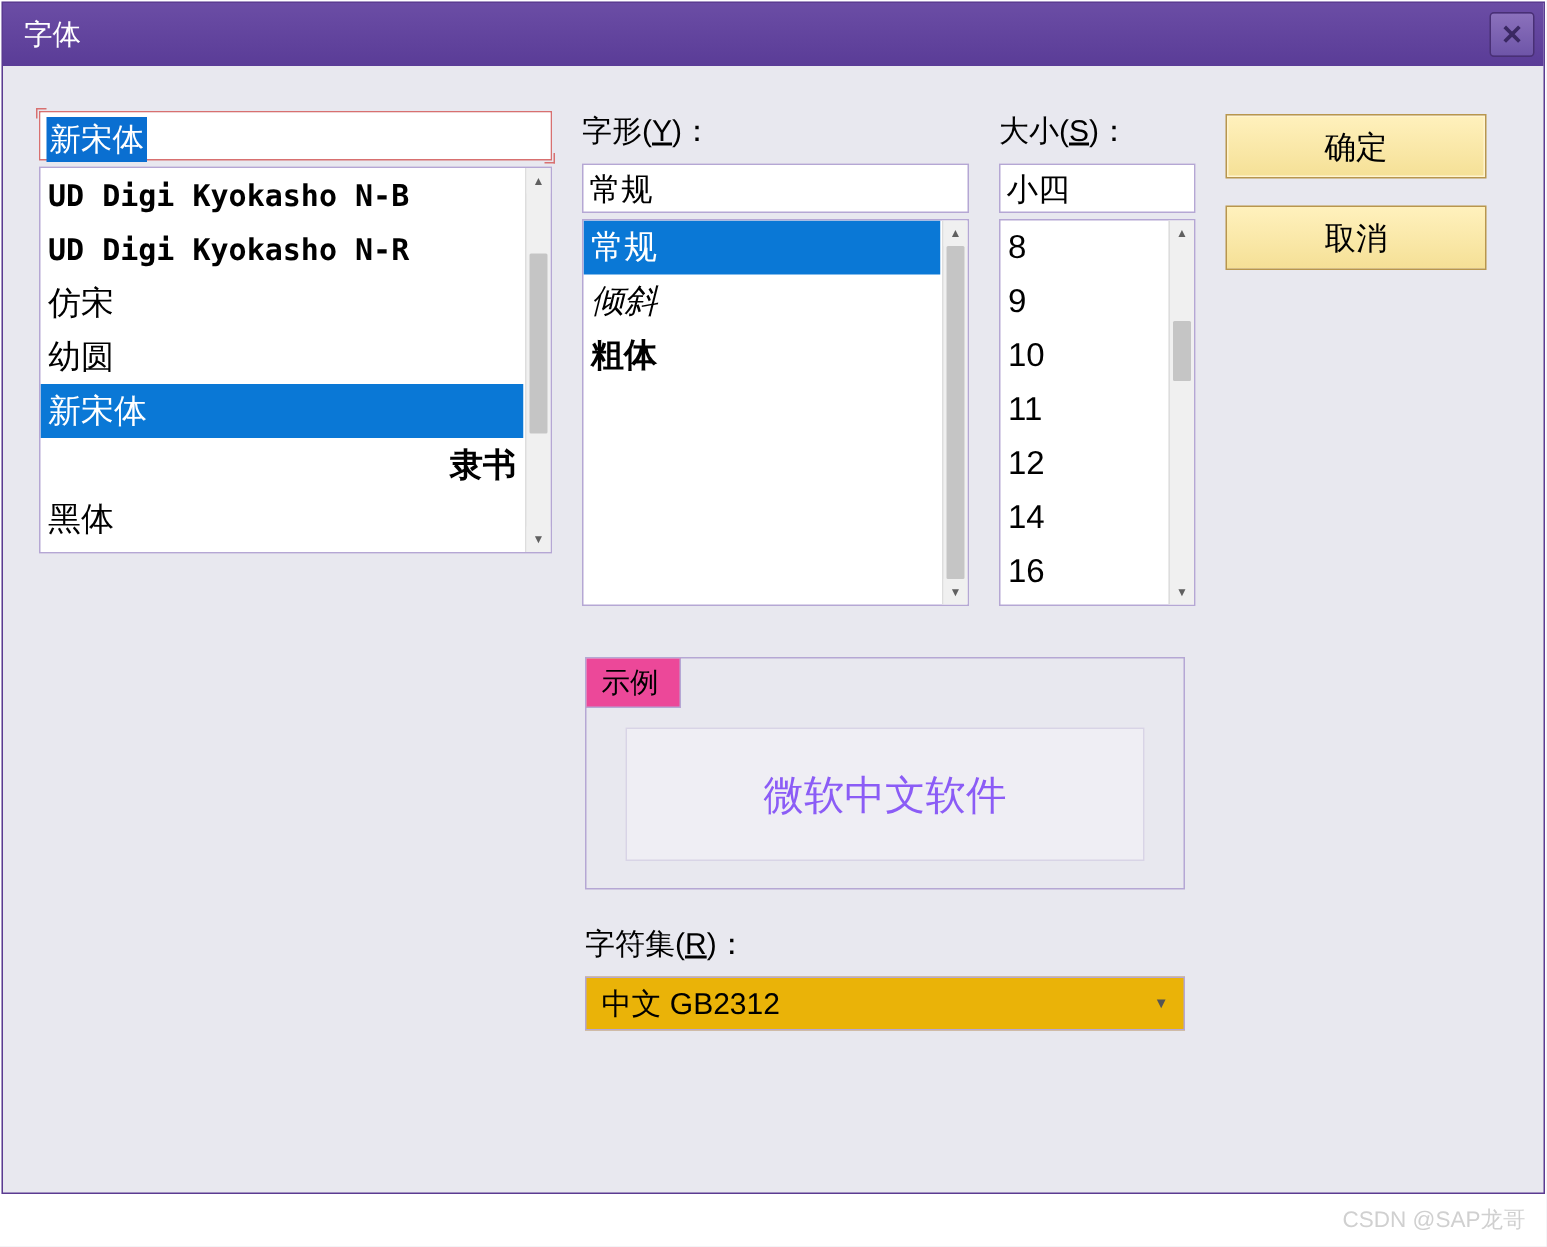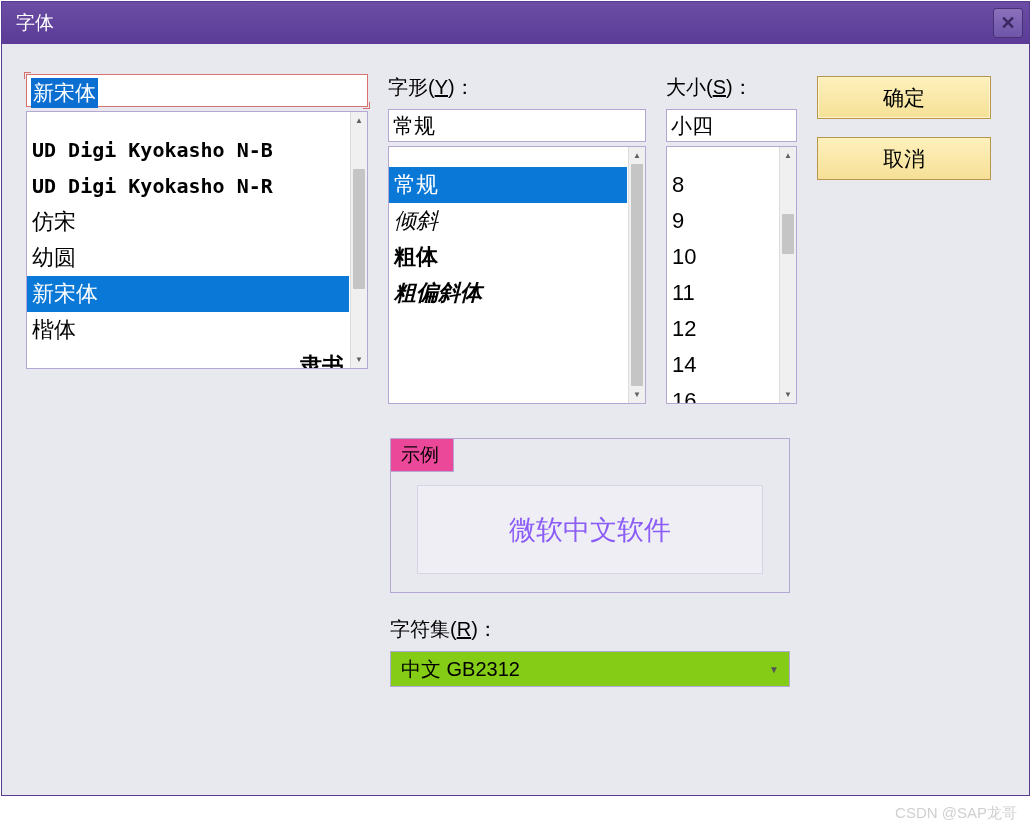--- a/index.html
+++ b/index.html
@@ -112,21 +112,20 @@
       position: relative;
       overflow: hidden;
     }
     .list-items {
       position: absolute;
       top: 0;
       left: 0;
       right: 18px;
       bottom: 0;
       overflow: hidden;
-      margin-top: 20px;
     }
     .list-item {
       padding: 2px 5px;
       font-size: 22px;
       line-height: 32px;
       white-space: nowrap;
       cursor: pointer;
     }
     .list-item.selected {
       background: #0a78d6;
@@ -232,21 +231,21 @@
     .charset-section {
       position: absolute;
       top: 614px;
       left: 388px;
       width: 400px;
     }
     .charset-select {
       width: 100%;
       height: 36px;
       border: 1px solid #b5a7d4;
-      background: #84cc16;
+      background: #eab308;
       margin-top: 8px;
       display: flex;
       align-items: center;
       justify-content: space-between;
       padding: 0 10px;
       font-size: 20px;
       cursor: pointer;
     }
     .dropdown-arrow {
       font-size: 10px;
@@ -281,21 +280,20 @@
           <span class="font-input-sel">新宋体</span>
         </div>
       </div>
       <div class="listbox">
         <div class="list-items">
           <div class="list-item font-ud">UD Digi Kyokasho N-B</div>
           <div class="list-item font-ud">UD Digi Kyokasho N-R</div>
           <div class="list-item font-fangsong">仿宋</div>
           <div class="list-item font-youyuan">幼圆</div>
           <div class="list-item font-nsimsun selected">新宋体</div>
-          <div class="list-item font-kaiti">楷体</div>
           <div class="list-item font-lishu">隶书</div>
           <div class="list-item font-simhei">黑体</div>
         </div>
         <div class="scrollbar">
           <div class="scroll-btn">▲</div>
           <div class="scroll-track">
               <div class="scroll-thumb thumb-font"></div>
             </div>
           <div class="scroll-btn">▼</div>
         </div>
@@ -305,21 +303,20 @@
     <div class="col-style">
       <div class="section-label">
         <span>字形(</span><span class="access-key">Y</span><span>)：</span>
       </div>
       <input class="text-input" type="text" value="常规" style="">
       <div class="listbox">
         <div class="list-items">
           <div class="list-item selected">常规</div>
           <div class="list-item style-italic">倾斜</div>
           <div class="list-item style-bold">粗体</div>
-          <div class="list-item style-bolditalic">粗偏斜体</div>
         </div>
         <div class="scrollbar">
           <div class="scroll-btn">▲</div>
           <div class="scroll-track">
               <div class="scroll-thumb thumb-style"></div>
             </div>
           <div class="scroll-btn">▼</div>
         </div>
       </div>
     </div>

